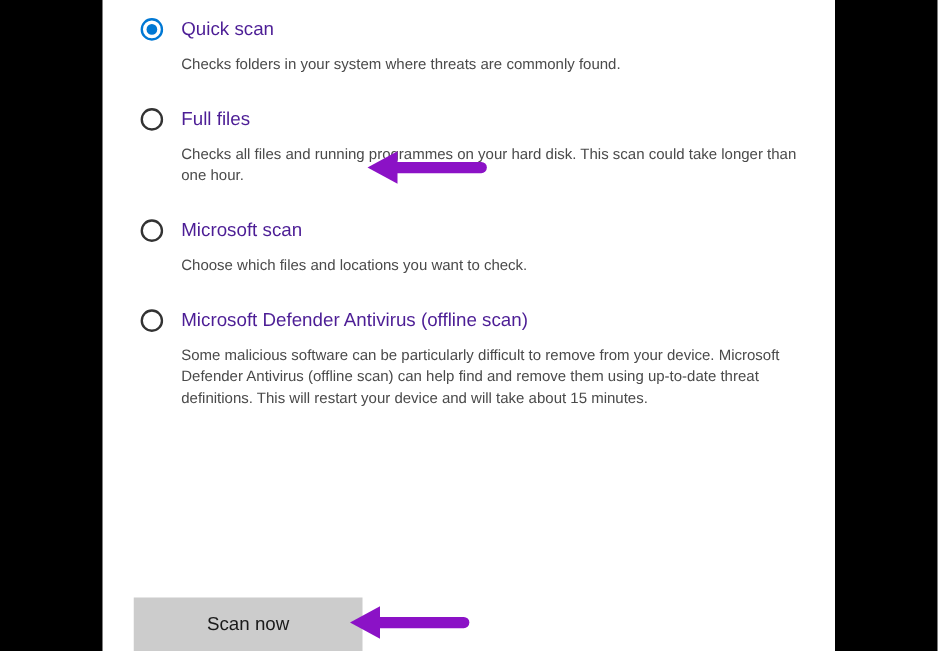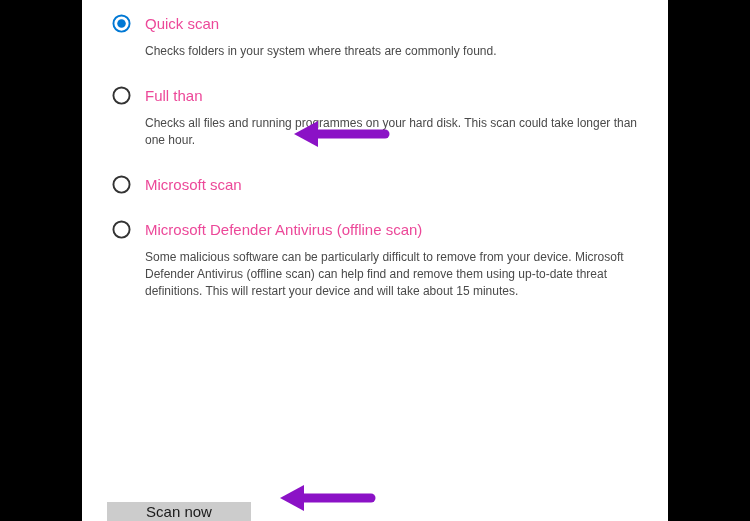--- a/index.html
+++ b/index.html
@@ -29,21 +29,21 @@
       margin-bottom: 26px;
     }
     .option-header {
       display: flex;
       align-items: center;
       gap: 14px;
       margin-bottom: 10px;
     }
     .option-header .label {
       font-size: 15px;
-      color: #ec4899;
+      color: #4c1d95;
     }
     .option-desc {
       font-size: 12px;
       color: #4a4a4a;
       line-height: 1.42;
       margin-left: 33px;
       padding-right: 4px;
     }
     .radio {
       width: 19px;
@@ -67,22 +67,22 @@
       position: absolute;
       bottom: 0;
       left: 25px;
     }
     .scan-button {
       background: #cccccc;
       border: none;
       font-family: inherit;
       font-size: 15px;
       color: #1a1a1a;
-      padding: 1px 0;
-      width: 144px;
+      padding: 13px 0;
+      width: 183px;
       text-align: center;
       cursor: pointer;
     }
     .arrow {
       position: absolute;
       pointer-events: none;
     }
     .arrow-fullscan {
       left: 290px;
       top: 114px;
@@ -110,32 +110,33 @@
       <span class="label">Quick scan</span>
     </div>
     <div class="option-desc">Checks folders in your system where threats are commonly found.</div>
   </div>
 
   <div class="option">
     <div class="option-header">
       <svg class="radio" viewBox="0 0 20 20">
         <circle class="radio-outer" cx="10" cy="10" r="8.5"></circle>
       </svg>
-      <span class="label">Full than</span>
+      <span class="label">Full files</span>
     </div>
     <div class="option-desc">Checks all files and running programmes on your hard disk. This scan could take longer than one hour.</div>
   </div>
 
   <div class="option">
     <div class="option-header">
       <svg class="radio" viewBox="0 0 20 20">
         <circle class="radio-outer" cx="10" cy="10" r="8.5"></circle>
       </svg>
       <span class="label">Microsoft scan</span>
     </div>
+    <div class="option-desc">Choose which files and locations you want to check.</div>
   </div>
 
   <div class="option" style="margin-bottom:0;margin-top:11px;">
     <div class="option-header">
       <svg class="radio" viewBox="0 0 20 20">
         <circle class="radio-outer" cx="10" cy="10" r="8.5"></circle>
       </svg>
       <span class="label">Microsoft Defender Antivirus (offline scan)</span>
     </div>
     <div class="option-desc">Some malicious software can be particularly difficult to remove from your device. Microsoft Defender Antivirus (offline scan) can help find and remove them using up-to-date threat definitions. This will restart your device and will take about 15 minutes.</div>

